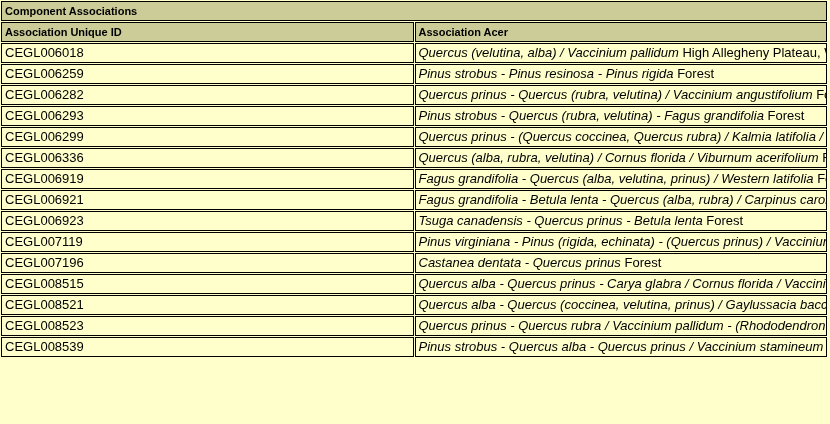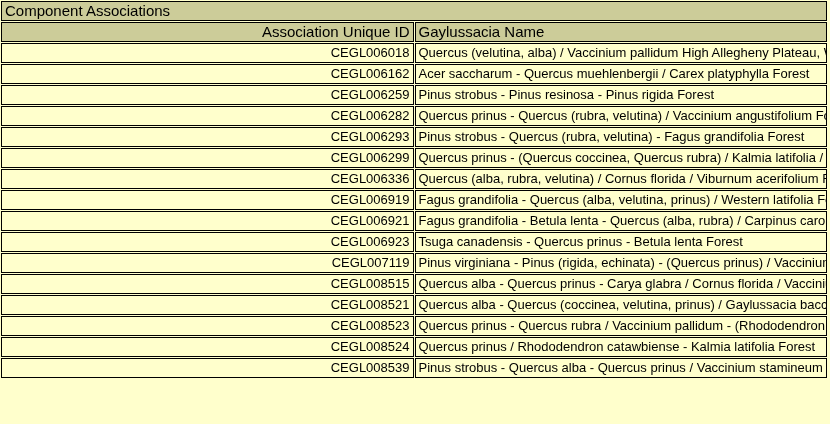--- a/index.html
+++ b/index.html
@@ -30,50 +30,46 @@
     padding:1px 3px;
     height:19px;
     line-height:16px;
     text-align:left;
     vertical-align:middle;
     white-space:nowrap;
     overflow:hidden;
   }
   th{
     background:var(--header-bg);
-    font-weight:normal;
-    font-size:15px;
+    font-weight:bold;
+    font-size:11px;
   }
   td{background:var(--row-bg);}
-  .col-id{width:163px;text-align:right;}
-  .sci{}
+  .col-id{width:163px;}
+  .sci{font-style:italic;}
   .plain{font-style:normal;}
 </style>
 </head>
 <body>
 
 <div>
   <table class="assoc-table">
     <thead>
       <tr>
         <th colspan="2" class="title-cell">Component Associations</th>
       </tr>
       <tr>
         <th class="col-id">Association Unique ID</th>
-        <th class="col-name">Gaylussacia Name</th>
+        <th class="col-name">Association Acer</th>
       </tr>
     </thead>
     <tbody>
         <tr>
           <td class="col-id">CEGL006018</td>
           <td class="col-name"><span class="sci">Quercus (velutina, alba) / Vaccinium pallidum</span><span class="plain"> High Allegheny Plateau, Western Allegheny Plateau Forest</span></td>
-        </tr>
-        <tr>
-          <td class="col-id">CEGL006162</td>
-          <td class="col-name"><span class="sci">Acer saccharum - Quercus muehlenbergii / Carex platyphylla</span><span class="plain"> Forest</span></td>
         </tr>
         <tr>
           <td class="col-id">CEGL006259</td>
           <td class="col-name"><span class="sci">Pinus strobus - Pinus resinosa - Pinus rigida</span><span class="plain"> Forest</span></td>
         </tr>
         <tr>
           <td class="col-id">CEGL006282</td>
           <td class="col-name"><span class="sci">Quercus prinus - Quercus (rubra, velutina) / Vaccinium angustifolium</span><span class="plain"> Forest</span></td>
         </tr>
         <tr>
@@ -98,34 +94,34 @@
         </tr>
         <tr>
           <td class="col-id">CEGL006923</td>
           <td class="col-name"><span class="sci">Tsuga canadensis - Quercus prinus - Betula lenta</span><span class="plain"> Forest</span></td>
         </tr>
         <tr>
           <td class="col-id">CEGL007119</td>
           <td class="col-name"><span class="sci">Pinus virginiana - Pinus (rigida, echinata) - (Quercus prinus) / Vaccinium pallidum</span></td>
         </tr>
         <tr>
+          <td class="col-id">CEGL007196</td>
+          <td class="col-name"><span class="sci">Castanea dentata - Quercus prinus</span><span class="plain"> Forest</span></td>
+        </tr>
+        <tr>
           <td class="col-id">CEGL008515</td>
           <td class="col-name"><span class="sci">Quercus alba - Quercus prinus - Carya glabra / Cornus florida / Vaccinium pallidum</span></td>
         </tr>
         <tr>
           <td class="col-id">CEGL008521</td>
           <td class="col-name"><span class="sci">Quercus alba - Quercus (coccinea, velutina, prinus) / Gaylussacia baccata</span></td>
         </tr>
         <tr>
           <td class="col-id">CEGL008523</td>
           <td class="col-name"><span class="sci">Quercus prinus - Quercus rubra / Vaccinium pallidum - (Rhododendron periclymenoides)</span></td>
         </tr>
         <tr>
-          <td class="col-id">CEGL008524</td>
-          <td class="col-name"><span class="sci">Quercus prinus / Rhododendron catawbiense - Kalmia latifolia</span><span class="plain"> Forest</span></td>
-        </tr>
-        <tr>
           <td class="col-id">CEGL008539</td>
           <td class="col-name"><span class="sci">Pinus strobus - Quercus alba - Quercus prinus / Vaccinium stamineum</span><span class="plain"> Forest</span></td>
         </tr>
       </tbody>
   </table>
 </div>
 
 </body></html>

